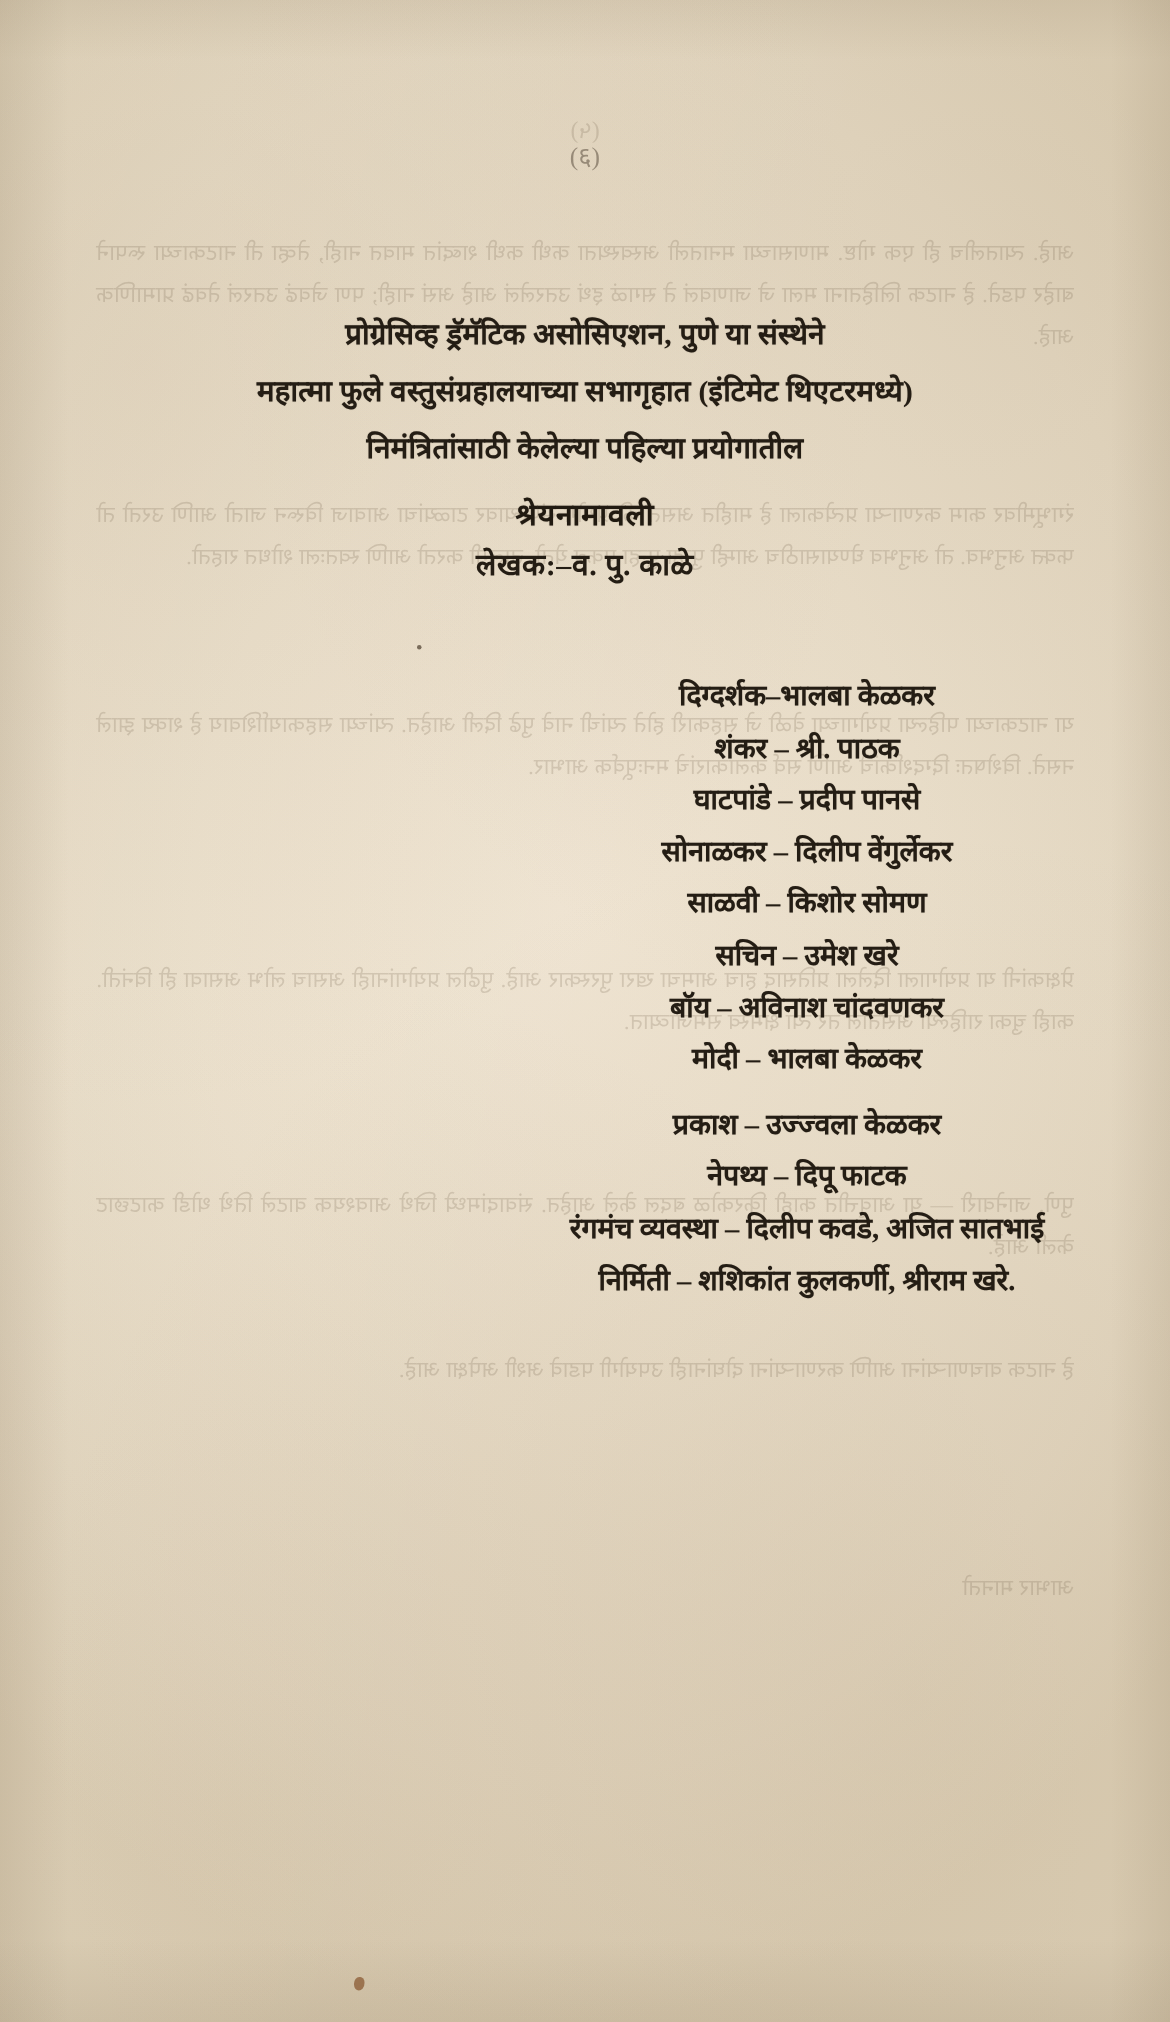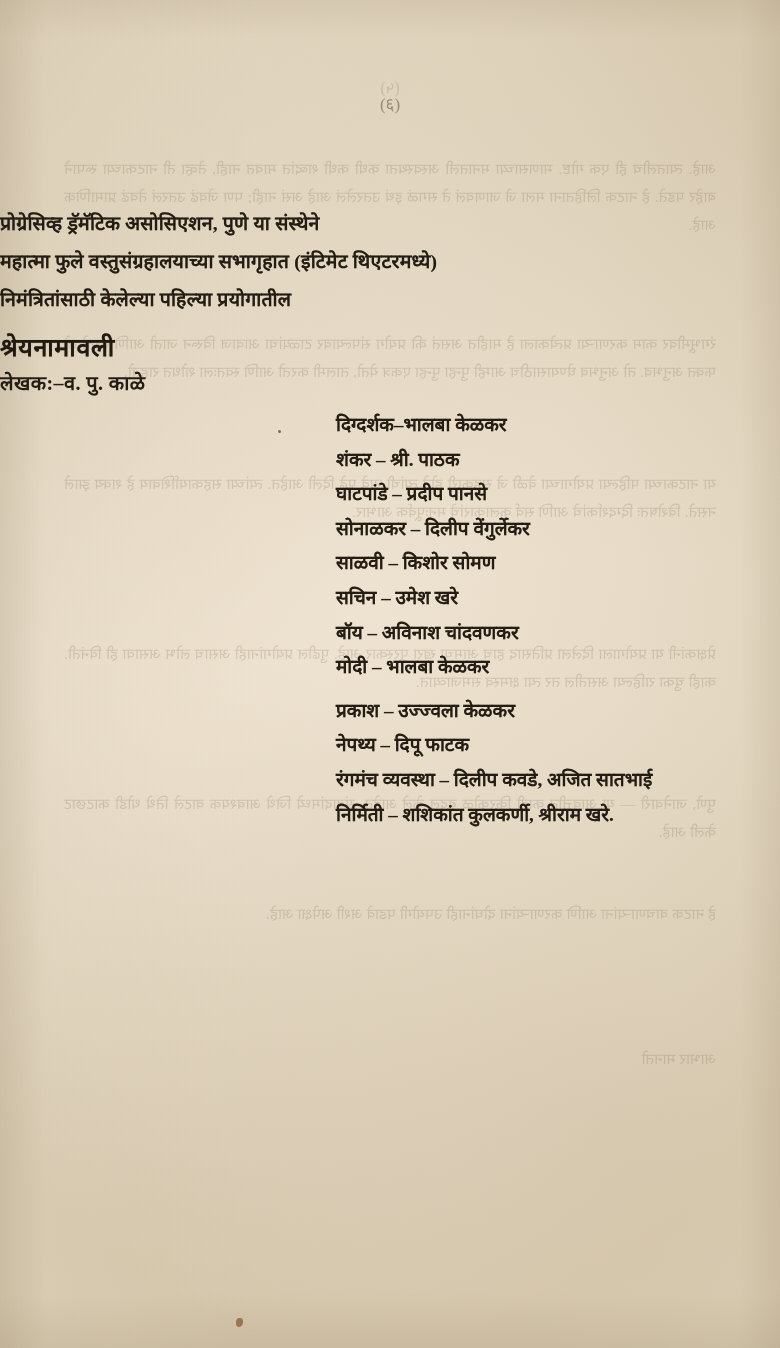--- a/index.html
+++ b/index.html
@@ -94,51 +94,52 @@
     text-align: center;
     font-size: 17px;
     color: #5d5040;
     opacity: 0.55;
   }
   .heading-block {
     position: absolute;
     top: 205px;
     left: 0;
     right: 0;
+    text-align: center;
   }
   .heading-line {
     font-size: 19.5px;
     font-weight: bold;
     line-height: 38px;
     letter-spacing: 0.2px;
     color: #241d14;
     text-shadow: 0 0 0.6px rgba(40,30,20,0.35);
   }
   .title {
     margin-top: 10px;
-    font-size: 25px;
+    font-size: 20px;
     font-weight: bold;
     letter-spacing: 0.6px;
     color: #211a11;
     text-shadow: 0 0 0.7px rgba(40,30,20,0.4);
   }
   .author {
     margin-top: 6px;
     font-size: 20px;
     font-weight: bold;
     letter-spacing: 0.4px;
     color: #241d14;
   }
 
   .credits {
     position: absolute;
-    top: 408px;
+    top: 448px;
     left: 336px;
     right: 40px;
-    text-align: left;
+    text-align: center;
   }
   .credit-line {
     font-size: 19px;
     font-weight: bold;
     line-height: 34.6px;
     color: #241d14;
     white-space: nowrap;
     text-shadow: 0 0 0.5px rgba(40,30,20,0.3);
   }
   .credit-line.gap-before {

